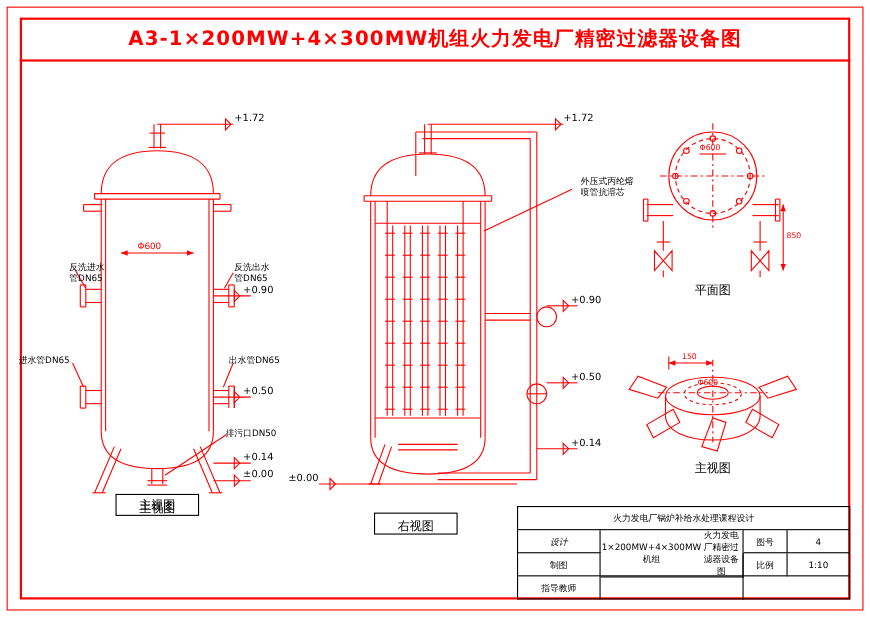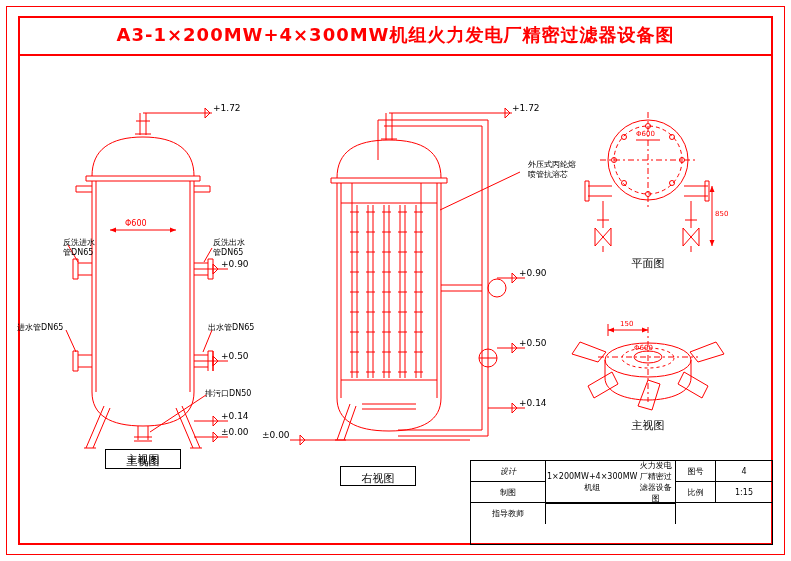--- a/index.html
+++ b/index.html
@@ -361,33 +361,36 @@
   <div class="lb" style="left:636px;top:130px;font-size:7px;">Φ600</div>
   <div class="lb" style="left:715px;top:210px;font-size:7px;">850</div>
   <div class="viewname" style="left:615px;top:256px;width:66px;">平面图</div>
 
   <div class="lb" style="left:620px;top:320px;font-size:7px;">150</div>
   <div class="lb" style="left:634px;top:344px;font-size:7px;">Φ600</div>
   <div class="viewname" style="left:615px;top:418px;width:66px;">主视图</div>
 
   <div class="tb">
     <div class="row" style="height:21px;">
+      <div class="cell last" style="width:100%;">火力发电厂锅炉补给水处理课程设计</div>
+    </div>
+    <div class="row" style="height:21px;">
       <div class="cell" style="width:75px;font-style:italic;">设计</div>
       <div class="cell" style="width:130px;height:43px;flex-direction:row;line-height:11px;">
         <span>1×200MW+4×300MW机组</span>
         <span>火力发电厂精密过滤器设备图</span>
       </div>
       <div class="cell" style="width:40px;">图号</div>
       <div class="cell last" style="width:56px;">4</div>
     </div>
     <div class="row" style="height:21px;justify-content:space-between;">
       <div class="cell" style="width:75px;">制图</div>
       <div class="cell" style="width:130px;border-right:1px solid #000;border-top:none;"></div>
       <div class="cell" style="width:40px;">比例</div>
-      <div class="cell last" style="width:56px;">1:15</div>
+      <div class="cell last" style="width:56px;">1:10</div>
     </div>
     <div class="row lastrow" style="height:21px;">
       <div class="cell" style="width:75px;">指导教师</div>
       <div class="cell" style="width:130px;"></div>
       <div class="cell last" style="width:96px;"></div>
     </div>
   </div>
 
 </div>
 

